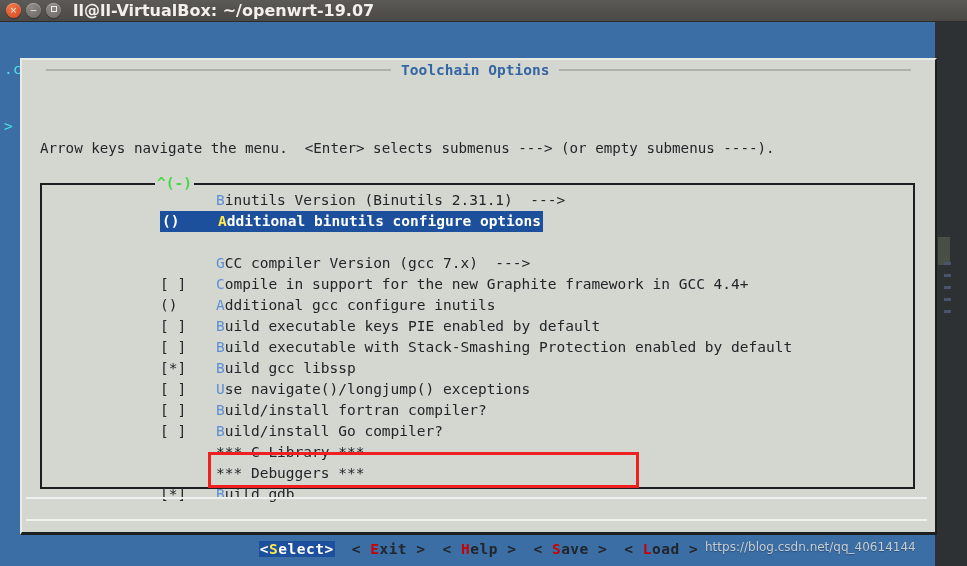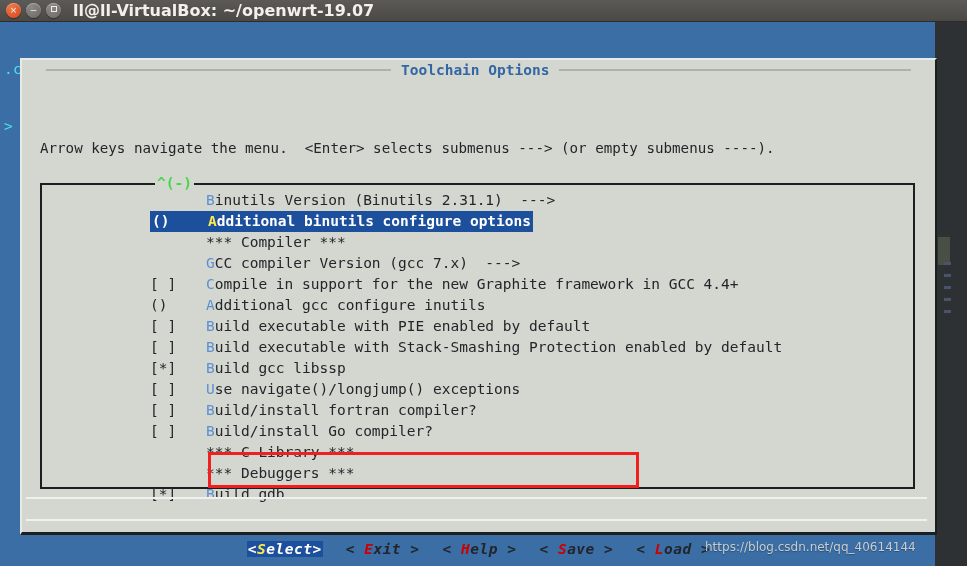--- a/index.html
+++ b/index.html
@@ -159,21 +159,21 @@
     color: #45d845;
     font-size: 14.5px;
     line-height: 13px;
     background: #d3d7cf;
     padding: 0 2px;
     font-weight: bold;
     white-space: pre;
   }
   #rows {
     position: absolute;
-    left: 128px; top: 130px;
+    left: 138px; top: 130px;
     width: 750px;
   }
   .row {
     position: relative;
     height: 21px;
     line-height: 21px;
     font-size: 14.5px;
     white-space: pre;
     color: #22262a;
     display: flex;
@@ -214,24 +214,23 @@
   }
   #sep1 { top: 437px; }
   #sep2 { top: 459px; }
 
   #buttons {
     position: absolute;
     left: 0; top: 481px;
     width: 913px;
     display: flex;
     justify-content: center;
-    gap: 23px;
-    font-size: 14.5px;
-    white-space: pre;
-    font-style: italic;
+    gap: 17px;
+    font-size: 14.5px;
+    white-space: pre;
   }
   .btn { color: #22262a; font-weight: bold; letter-spacing: .5px; }
   .btn .bhot { color: #cc0000; }
   .btn.active {
     background: #1c4f9c;
     color: #ffffff;
     padding: 0 1px;
   }
   .btn.active .bhot { color: #fce94f; }
 
@@ -317,25 +316,25 @@
         <div>Press &lt;Esc&gt;&lt;Esc&gt; to exit, &lt;?&gt; for Help, &lt;/&gt; for Search.  Legend: [*] built-in  [ ] excluded</div>
         <div>&lt;M&gt; module  &lt; &gt; module capable</div>
       </div>
 
       <div id="listbox"></div>
       <div id="scrollmark">^(-)</div>
 
       <div id="rows">
           <div class="row"><span class="prefix"></span><span class="label"><span><span class="hot">B</span><span>inutils Version (Binutils 2.31.1)  ---&gt;</span></span></span></div>
           <div class="row selected"><span class="prefix">()</span><span class="label"><span class="sel"><span class="hot">A</span><span>dditional binutils configure options</span></span></span></div>
-          <div class="row comment"><span class="prefix"></span><span class="label"><span><span>*** Compiler ***</span></span></span></div>
+          <div class="row comment"><span class="prefix"></span></div>
           <div class="row"><span class="prefix"></span><span class="label"><span><span class="hot">G</span><span>CC compiler Version (gcc 7.x)  ---&gt;</span></span></span></div>
           <div class="row"><span class="prefix">[ ]</span><span class="label"><span><span class="hot">C</span><span>ompile in support for the new Graphite framework in GCC 4.4+</span></span></span></div>
           <div class="row"><span class="prefix">()</span><span class="label"><span><span class="hot">A</span><span>dditional gcc configure inutils</span></span></span></div>
-          <div class="row"><span class="prefix">[ ]</span><span class="label"><span><span class="hot">B</span><span>uild executable with PIE enabled by default</span></span></span></div>
+          <div class="row"><span class="prefix">[ ]</span><span class="label"><span><span class="hot">B</span><span>uild executable keys PIE enabled by default</span></span></span></div>
           <div class="row"><span class="prefix">[ ]</span><span class="label"><span><span class="hot">B</span><span>uild executable with Stack-Smashing Protection enabled by default</span></span></span></div>
           <div class="row"><span class="prefix">[*]</span><span class="label"><span><span class="hot">B</span><span>uild gcc libssp</span></span></span></div>
           <div class="row"><span class="prefix">[ ]</span><span class="label"><span><span class="hot">U</span><span>se navigate()/longjump() exceptions</span></span></span></div>
           <div class="row"><span class="prefix">[ ]</span><span class="label"><span><span class="hot">B</span><span>uild/install fortran compiler?</span></span></span></div>
           <div class="row"><span class="prefix">[ ]</span><span class="label"><span><span class="hot">B</span><span>uild/install Go compiler?</span></span></span></div>
           <div class="row comment"><span class="prefix"></span><span class="label"><span><span>*** C Library ***</span></span></span></div>
           <div class="row comment"><span class="prefix"></span><span class="label"><span><span>*** Debuggers ***</span></span></span></div>
           <div class="row"><span class="prefix">[*]</span><span class="label"><span><span class="hot">B</span><span>uild gdb</span></span></span></div>
         </div>
 

